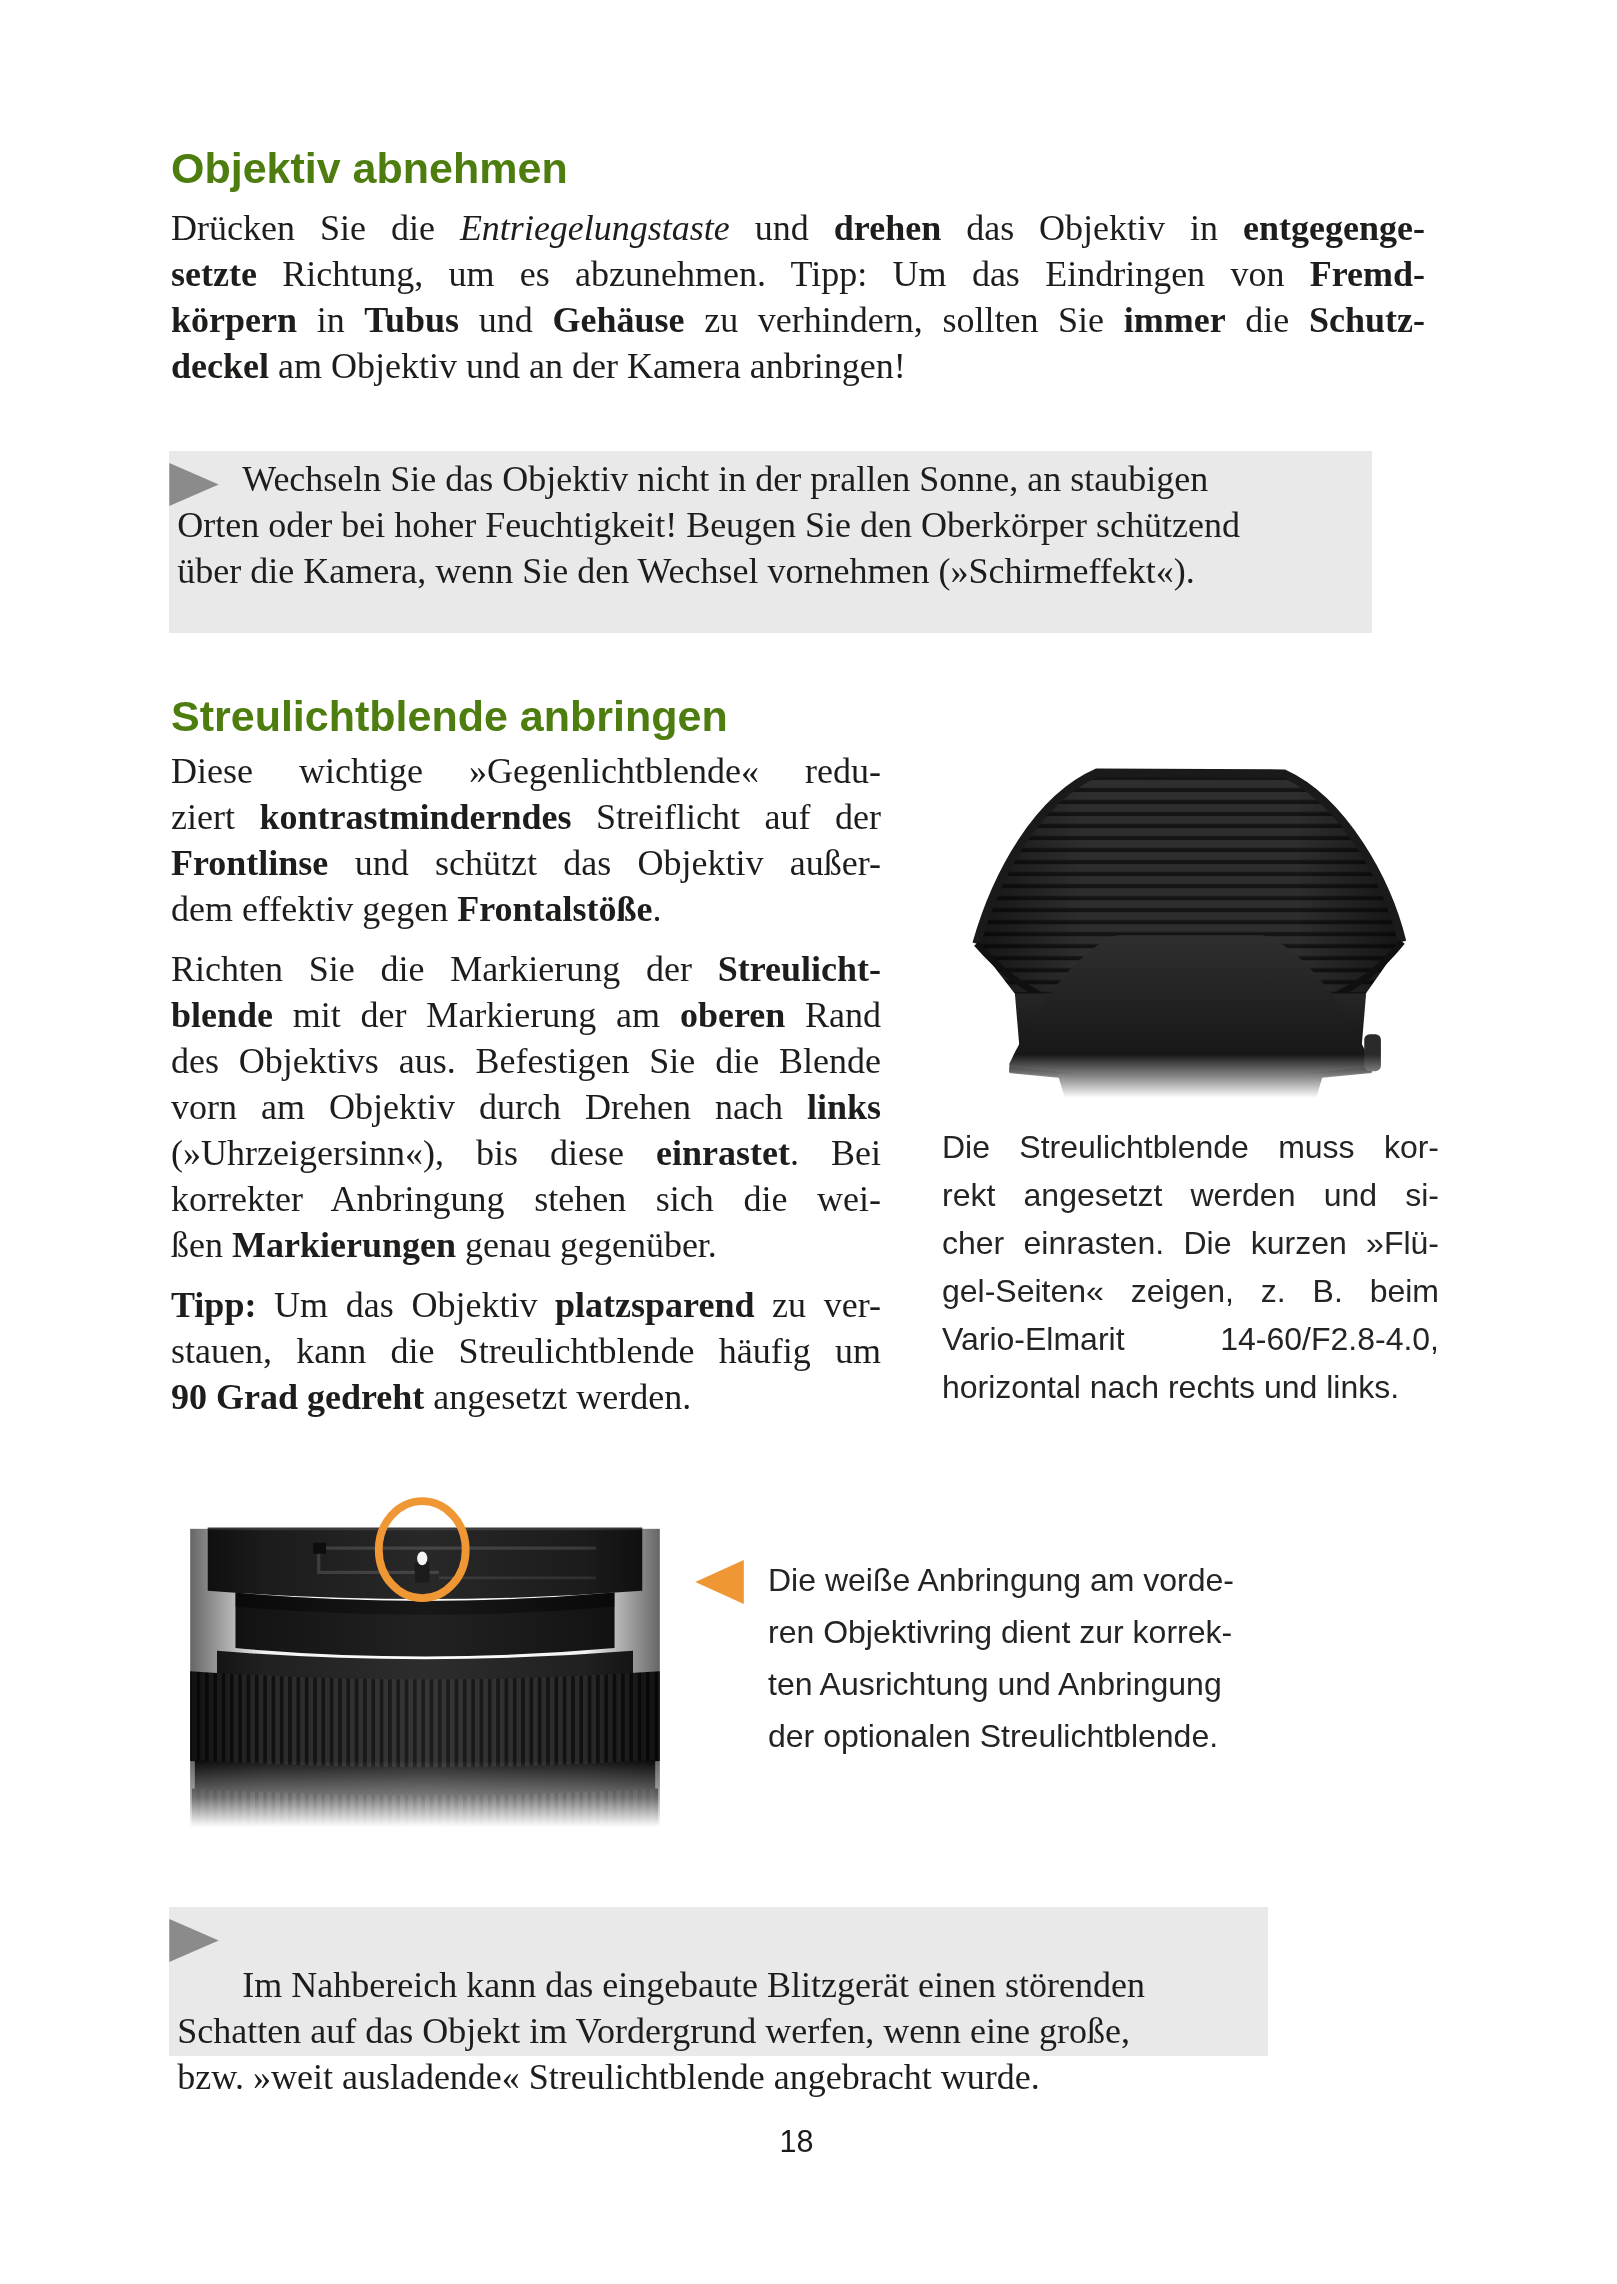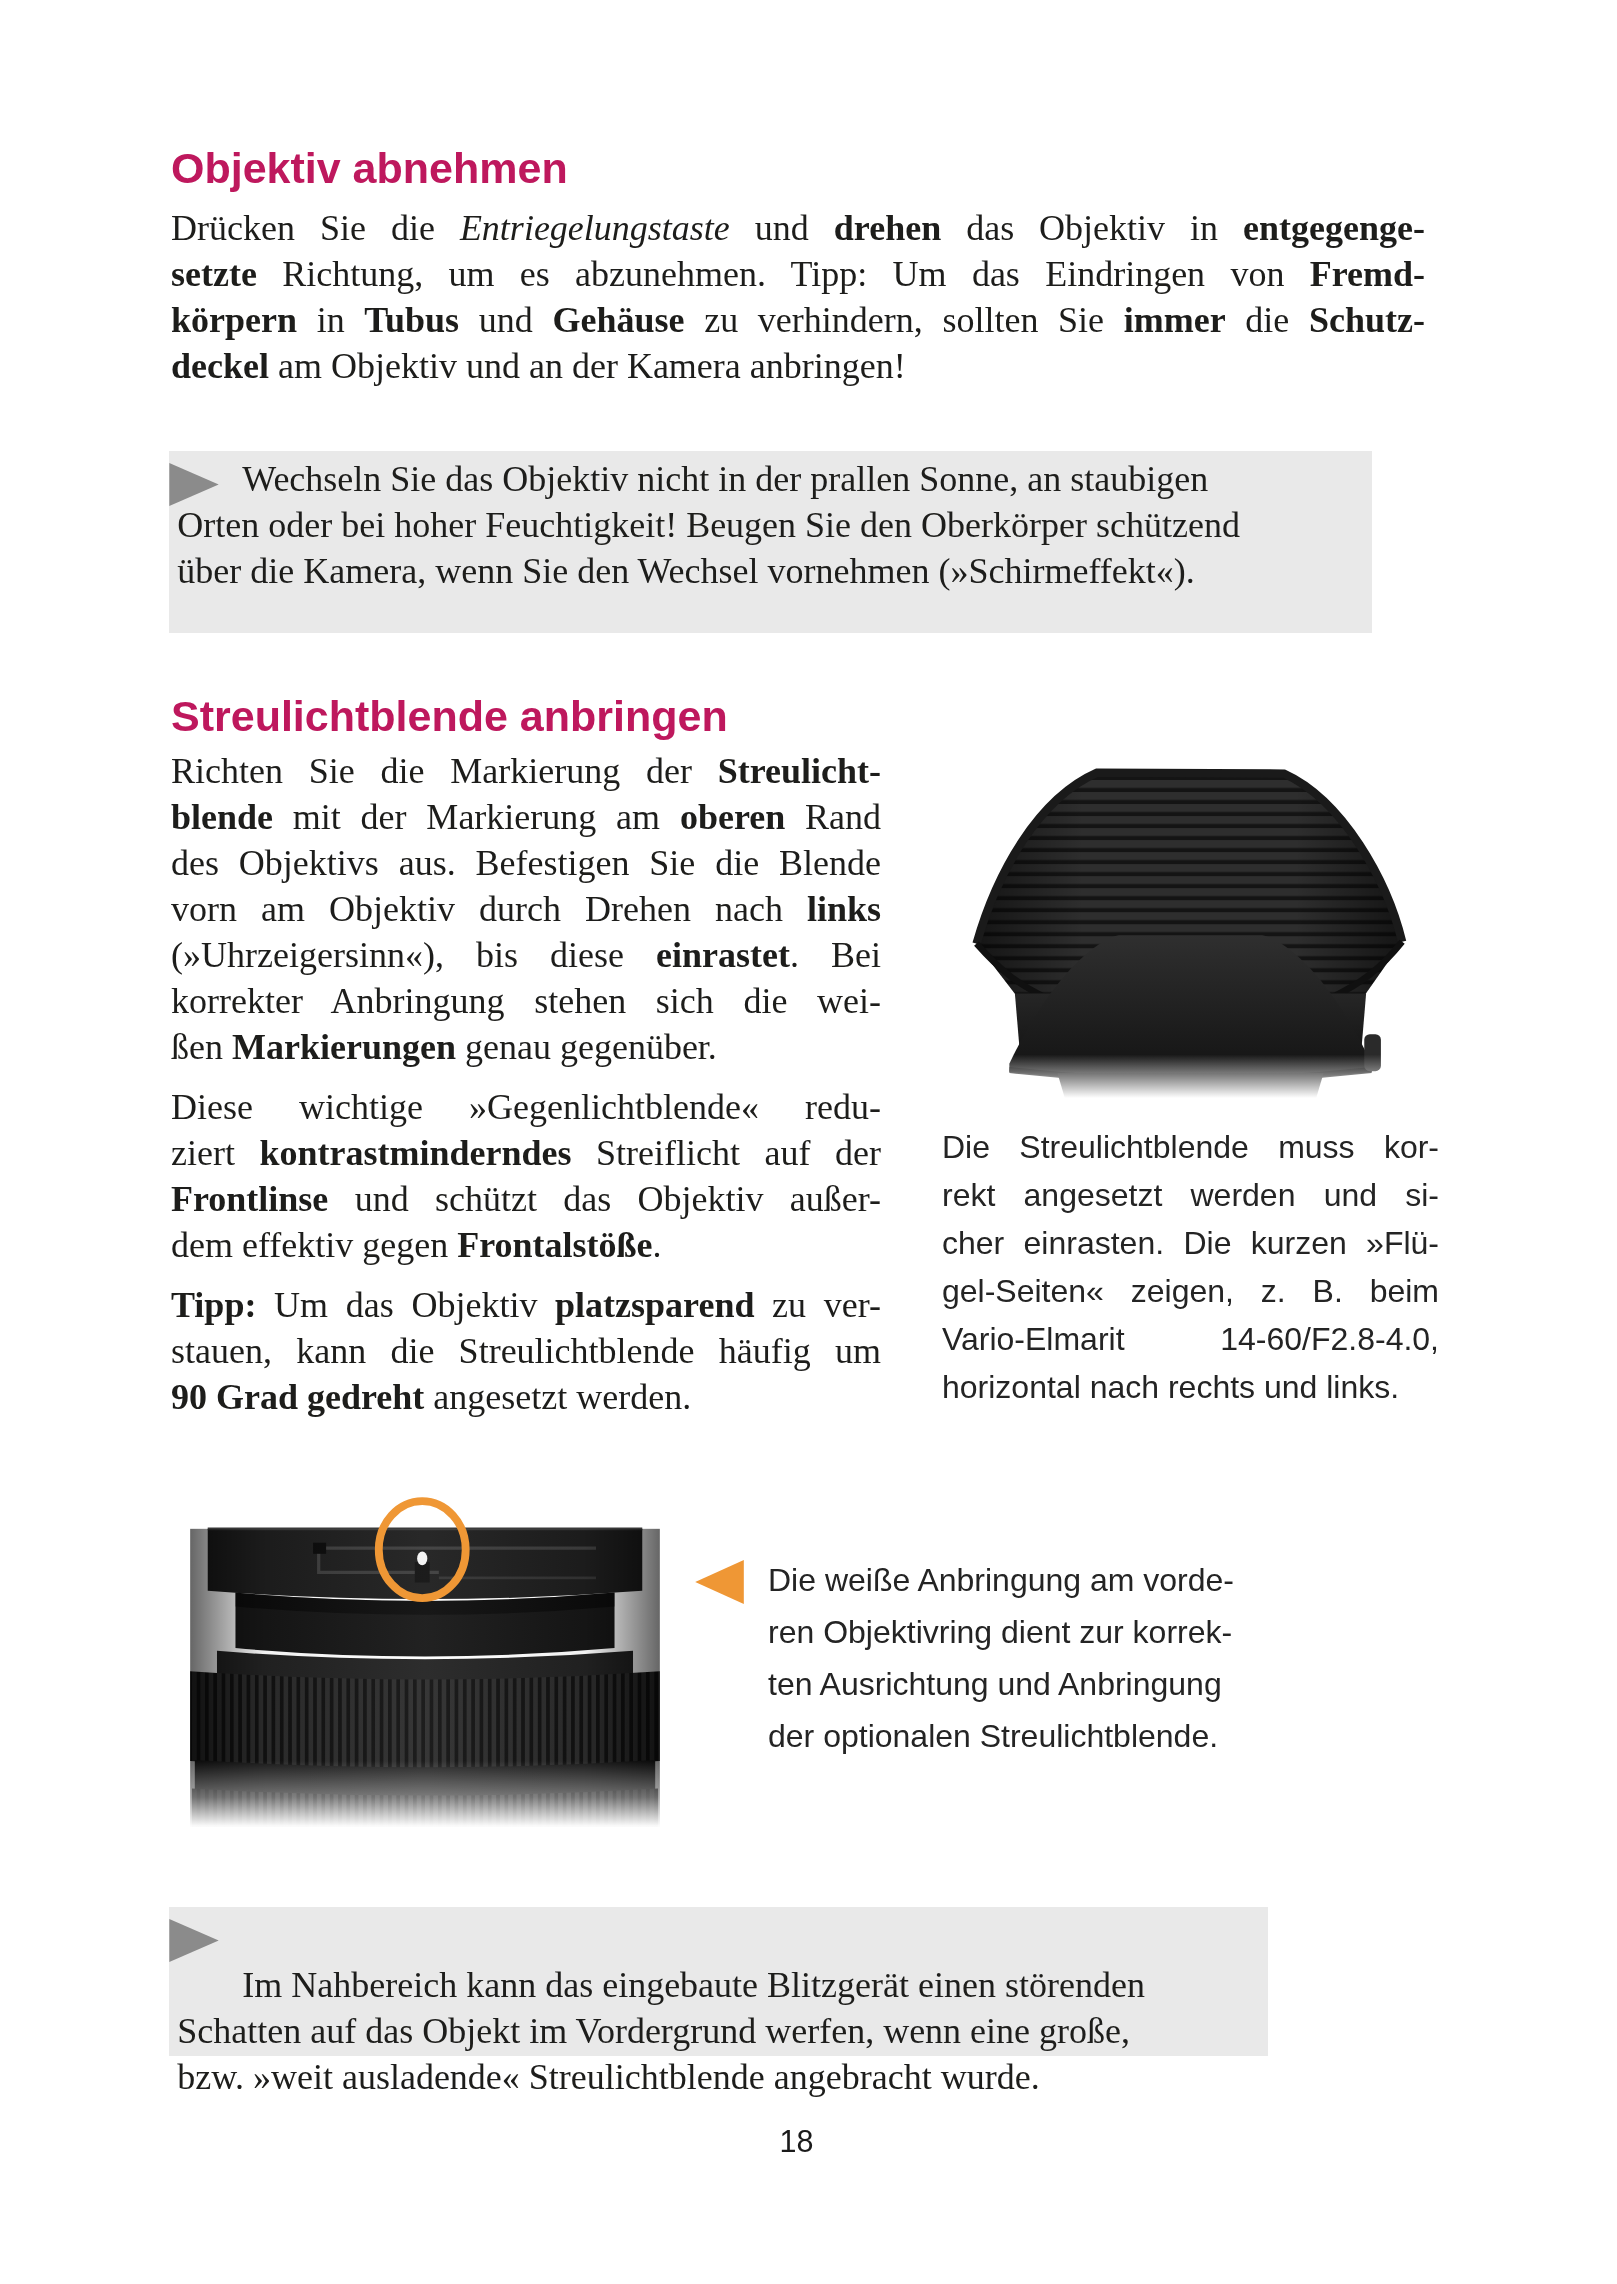--- a/index.html
+++ b/index.html
@@ -2,21 +2,21 @@
 <html style="font-size:7.4px"><head>
 <meta charset="utf-8">
 <style>
   html,body{margin:0;padding:0;background:#ffffff;}
   .page{position:relative;width:1618px;height:2284px;background:#ffffff;overflow:hidden;
         font-family:"Liberation Serif","DejaVu Serif",serif;color:#1d1d1b;}
   .abs{position:absolute;}
   .b{font-weight:bold;}
   .i{font-style:italic;}
   .heading{font-family:"Liberation Sans","DejaVu Sans",sans-serif;font-weight:700;
-           font-size:43px;line-height:43px;color:#be185d;white-space:nowrap;}
+           font-size:43px;line-height:43px;color:#4d7c0f;white-space:nowrap;}
   .h1-pos{left:171px;top:147px;}
   .h2-pos{left:171px;top:695px;}
   .body-text{font-size:36px;line-height:46px;}
   .line{display:block;}
   .line.j{text-align:justify;text-align-last:justify;}
   .line.j.last{text-align-last:left;}
   .para1{left:171px;top:205px;width:1254px;}
   .col-left{left:171px;top:748px;width:710px;}
   .col-left .para{margin-bottom:14px;}
   .note{background:#e9e9e9;}
@@ -63,33 +63,33 @@
         <div class="line"><span>Wechseln Sie das Objektiv nicht in der prallen Sonne, an staubigen</span></div>
         <div class="line"><span>Orten oder bei hoher Feuchtigkeit! Beugen Sie den Oberkörper schützend</span></div>
         <div class="line last"><span>über die Kamera, wenn Sie den Wechsel vornehmen (»Schirmeffekt«).</span></div>
       </div>
   </div>
 
   <div class="abs heading h2-pos">Streulichtblende anbringen</div>
 
   <div class="abs body-text col-left">
     <div class="para">
+        <div class="line j"><span>Diese wichtige »Gegenlichtblende« redu-</span></div>
+        <div class="line j"><span>ziert </span><span class="b">kontrastminderndes</span><span> Streiflicht auf der</span></div>
+        <div class="line j"><span class="b">Frontlinse</span><span> und schützt das Objektiv außer-</span></div>
+        <div class="line j last"><span>dem effektiv gegen </span><span class="b">Frontalstöße</span><span>.</span></div>
+      </div>
+    <div class="para">
         <div class="line j"><span>Richten Sie die Markierung der </span><span class="b">Streulicht-</span></div>
         <div class="line j"><span class="b">blende</span><span> mit der Markierung am </span><span class="b">oberen</span><span> Rand</span></div>
         <div class="line j"><span>des Objektivs aus. Befestigen Sie die Blende</span></div>
         <div class="line j"><span>vorn am Objektiv durch Drehen nach </span><span class="b">links</span></div>
         <div class="line j"><span>(»Uhrzeigersinn«), bis diese </span><span class="b">einrastet</span><span>. Bei</span></div>
         <div class="line j"><span>korrekter Anbringung stehen sich die wei-</span></div>
         <div class="line j last"><span>ßen </span><span class="b">Markierungen</span><span> genau gegenüber.</span></div>
-      </div>
-    <div class="para">
-        <div class="line j"><span>Diese wichtige »Gegenlichtblende« redu-</span></div>
-        <div class="line j"><span>ziert </span><span class="b">kontrastminderndes</span><span> Streiflicht auf der</span></div>
-        <div class="line j"><span class="b">Frontlinse</span><span> und schützt das Objektiv außer-</span></div>
-        <div class="line j last"><span>dem effektiv gegen </span><span class="b">Frontalstöße</span><span>.</span></div>
       </div>
     <div class="para">
         <div class="line j"><span class="b">Tipp:</span><span> Um das Objektiv </span><span class="b">platzsparend</span><span> zu ver-</span></div>
         <div class="line j"><span>stauen, kann die Streulichtblende häufig um</span></div>
         <div class="line j last"><span class="b">90 Grad gedreht</span><span> angesetzt werden.</span></div>
       </div>
   </div>
 
   <svg class="abs hood-figure" viewBox="0 0 1000 766">
     <defs>

